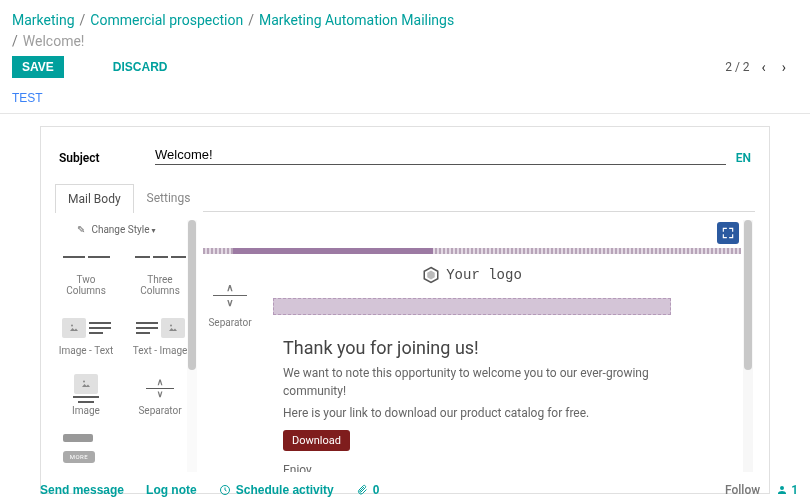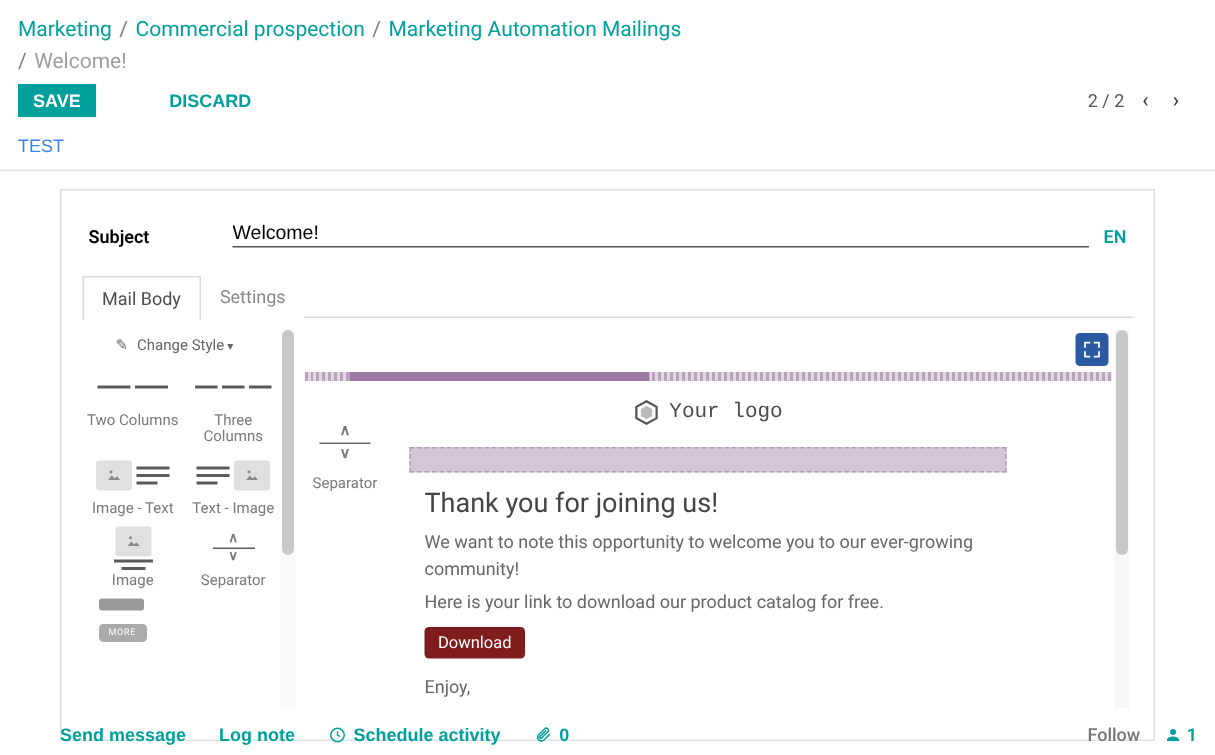--- a/index.html
+++ b/index.html
@@ -160,21 +160,21 @@
     font-size: 10px;
     color: #666;
     padding: 4px 0 4px 22px;
     cursor: pointer;
   }
   .pencil-icon { margin-right: 6px; font-size: 10px; }
   .caret { font-size: 8px; margin-left: 2px; }
   .block-grid {
     display: grid;
     grid-template-columns: 1fr 1fr;
-    gap: 0;
+    gap: 12px;
   }
   .block-item {
     display: flex;
     flex-direction: column;
     align-items: center;
     padding: 3px 2px 2px 2px;
     cursor: grab;
   }
   .block-icon {
     height: 30px;
@@ -339,20 +339,21 @@
     border: 1px dashed #b49ab9;
   }
   .body-block {
     padding: 4px 72px 0 80px;
   }
   .body-block h2 {
     font-size: 18px;
     font-weight: 400;
     color: #444;
     margin-bottom: 6px;
+    margin-top: 12px;
   }
   .body-block p {
     font-size: 12px;
     color: #666;
     margin-bottom: 4px;
     line-height: 1.5;
   }
   .download-btn {
     display: inline-block;
     background: #7f1d1d;

